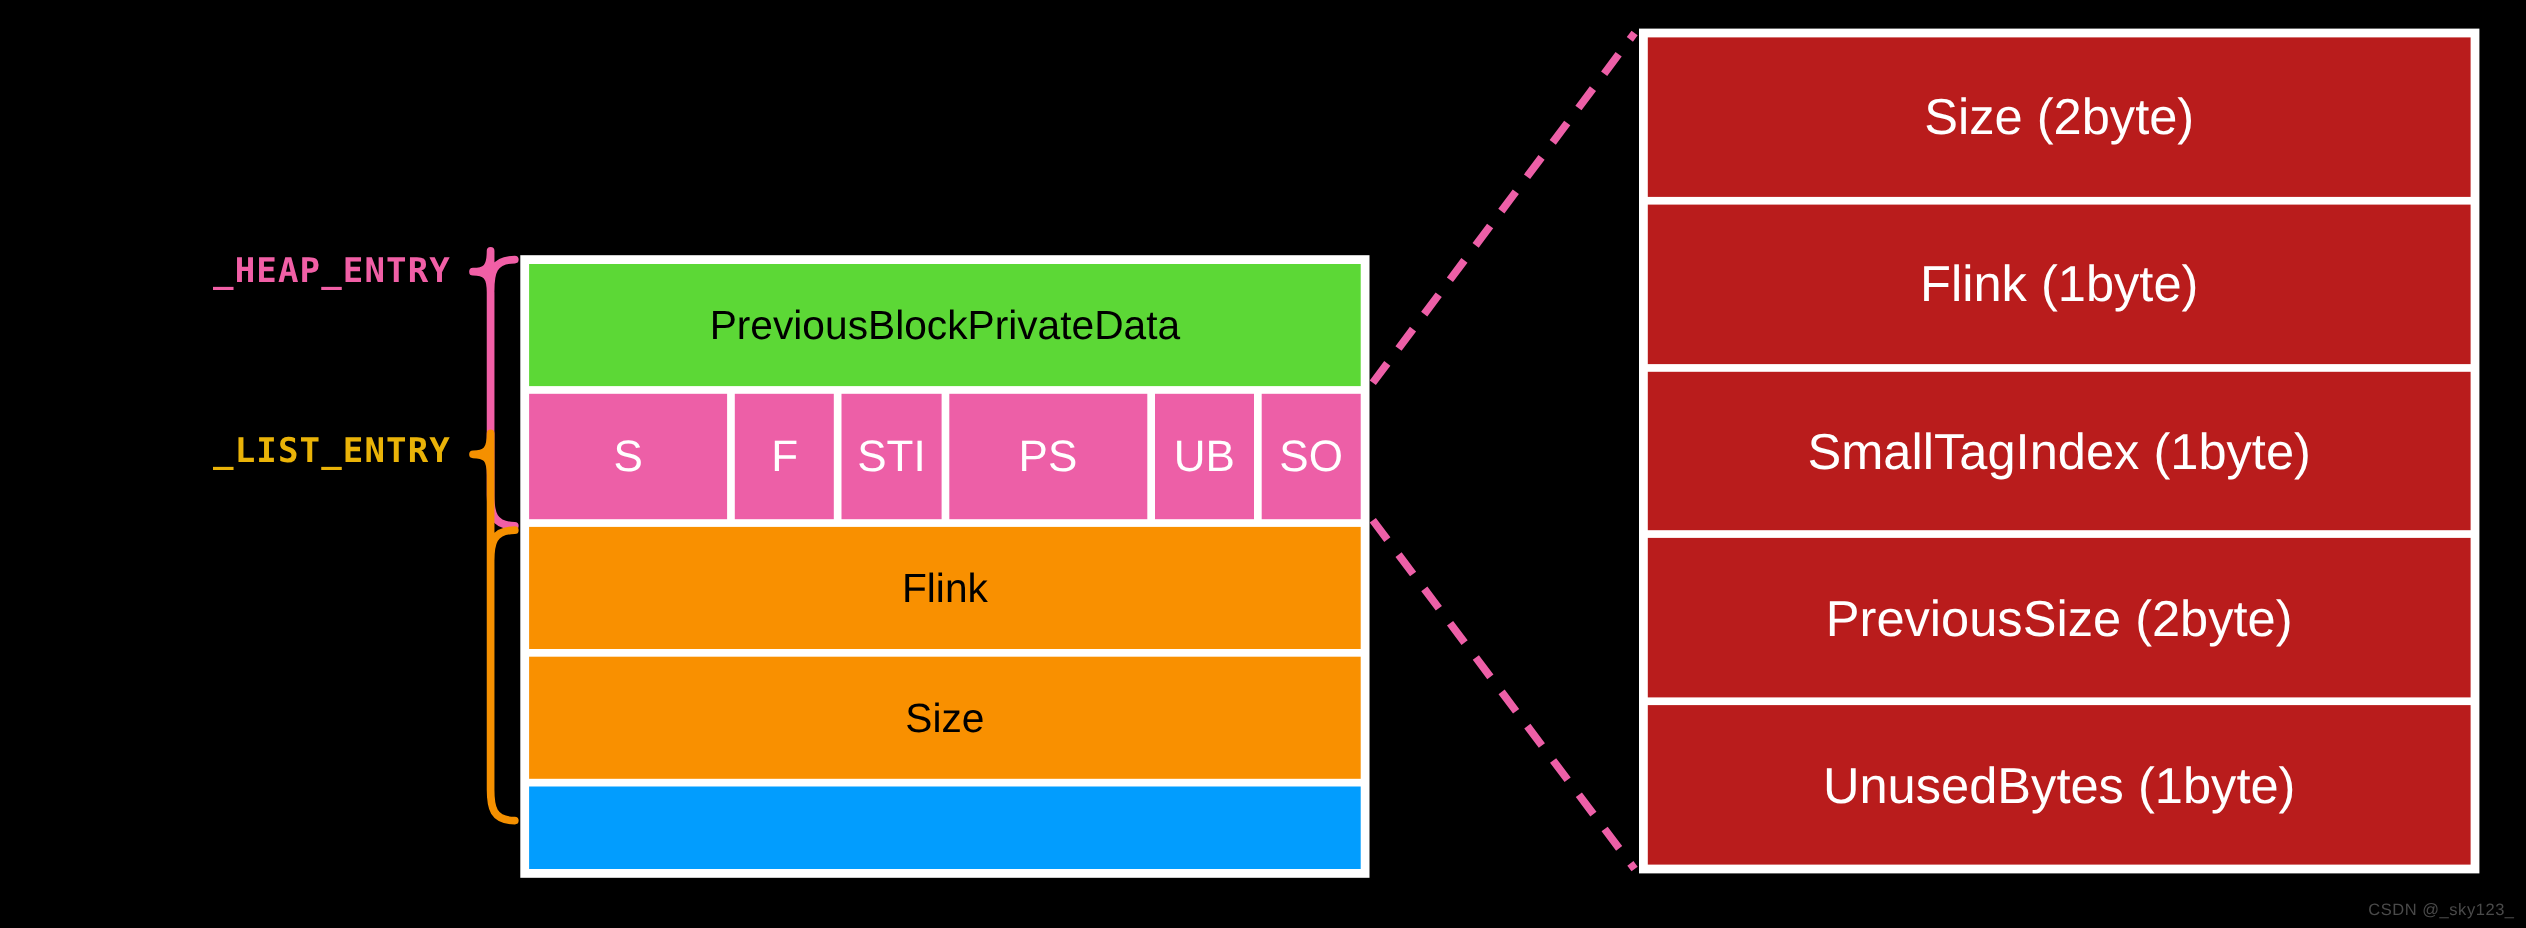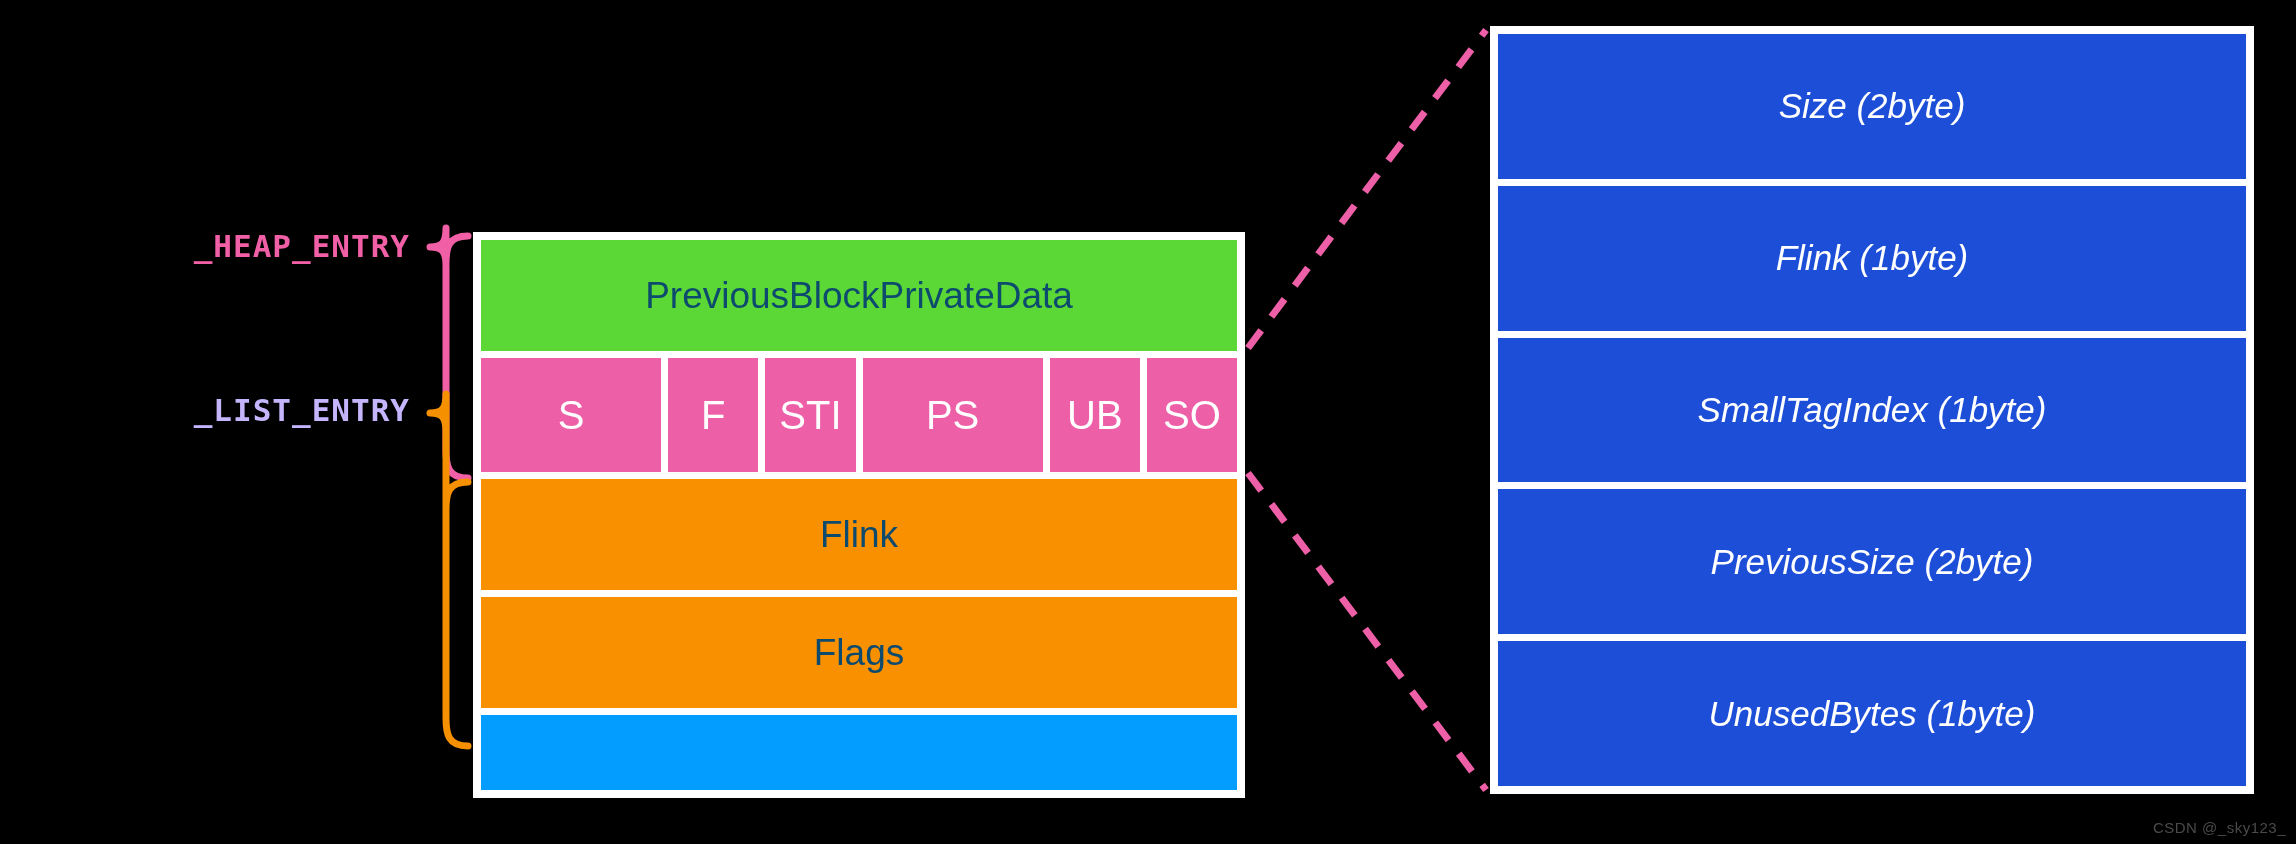--- a/index.html
+++ b/index.html
@@ -47,21 +47,21 @@
   #heap-entry-label {
     left: 60px;
     top: 228px;
     width: 350px;
     color: #F15FA6;
   }
   #list-entry-label {
     left: 60px;
     top: 392px;
     width: 350px;
-    color: #c4b5fd;
+    color: #eab308;
   }
 
   
   #main-block {
     position: absolute;
     left: 473px;
     top: 232px;
     width: 772px;
     height: 566px;
     background: #ffffff;
@@ -70,21 +70,21 @@
     display: flex;
     flex-direction: column;
     gap: 7px;
   }
   .band {
     display: flex;
     align-items: center;
     justify-content: center;
     box-sizing: border-box;
     font-size: 37px;
-    color: #0c4a6e;
+    color: #000000;
     line-height: 1;
   }
   #band-prev-private {
     background: #5CD836;
     height: 112px;
   }
   #band-heap-fields {
     height: 116px;
     display: flex;
     gap: 7px;
@@ -117,28 +117,27 @@
     height: 768px;
     background: #ffffff;
     box-sizing: border-box;
     padding: 8px;
     display: flex;
     flex-direction: column;
     gap: 7px;
   }
   .detail-row {
     flex: 1 1 0;
-    background: #1d4ed8;
+    background: #b91c1c;
     display: flex;
     align-items: center;
     justify-content: center;
     color: #ffffff;
-    font-size: 35px;
-    box-sizing: border-box;
-    font-style: italic;
+    font-size: 46px;
+    box-sizing: border-box;
   }
 
   
   #watermark {
     position: absolute;
     right: 10px;
     bottom: 8px;
     color: #4a4a4a;
     font-size: 15px;
     font-family: "Liberation Sans", sans-serif;
@@ -162,21 +161,21 @@
       <div class="heap-field" style="flex:2 1 0">S</div>
       <div class="heap-field" style="flex:1 1 0">F</div>
       <div class="heap-field" style="flex:1 1 0">STI</div>
       <div class="heap-field" style="flex:2 1 0">PS</div>
       <div class="heap-field" style="flex:1 1 0">UB</div>
       <div class="heap-field" style="flex:1 1 0">SO</div>
     </div>
 
     <div class="band" id="band-flink">Flink</div>
 
-    <div class="band" id="band-blink">Flags</div>
+    <div class="band" id="band-blink">Size</div>
 
     <div class="band" id="band-user"></div>
   </div>
 
   <div id="detail-panel">
     <div class="detail-row">Size (2byte)</div>
     <div class="detail-row">Flink (1byte)</div>
     <div class="detail-row">SmallTagIndex (1byte)</div>
     <div class="detail-row">PreviousSize (2byte)</div>
     <div class="detail-row">UnusedBytes (1byte)</div>

